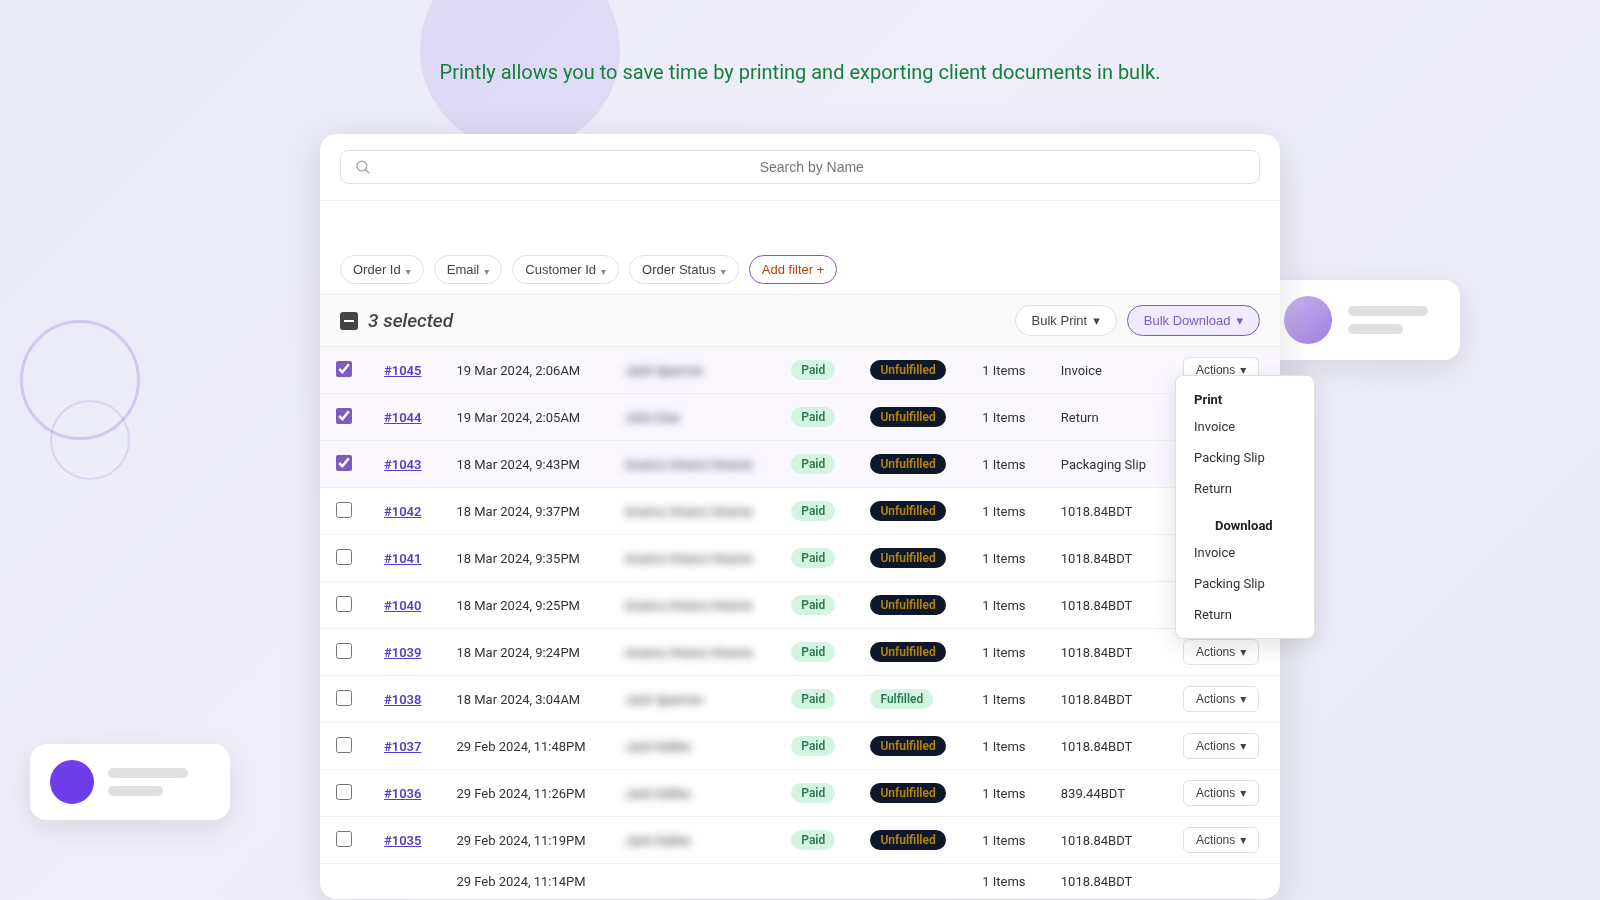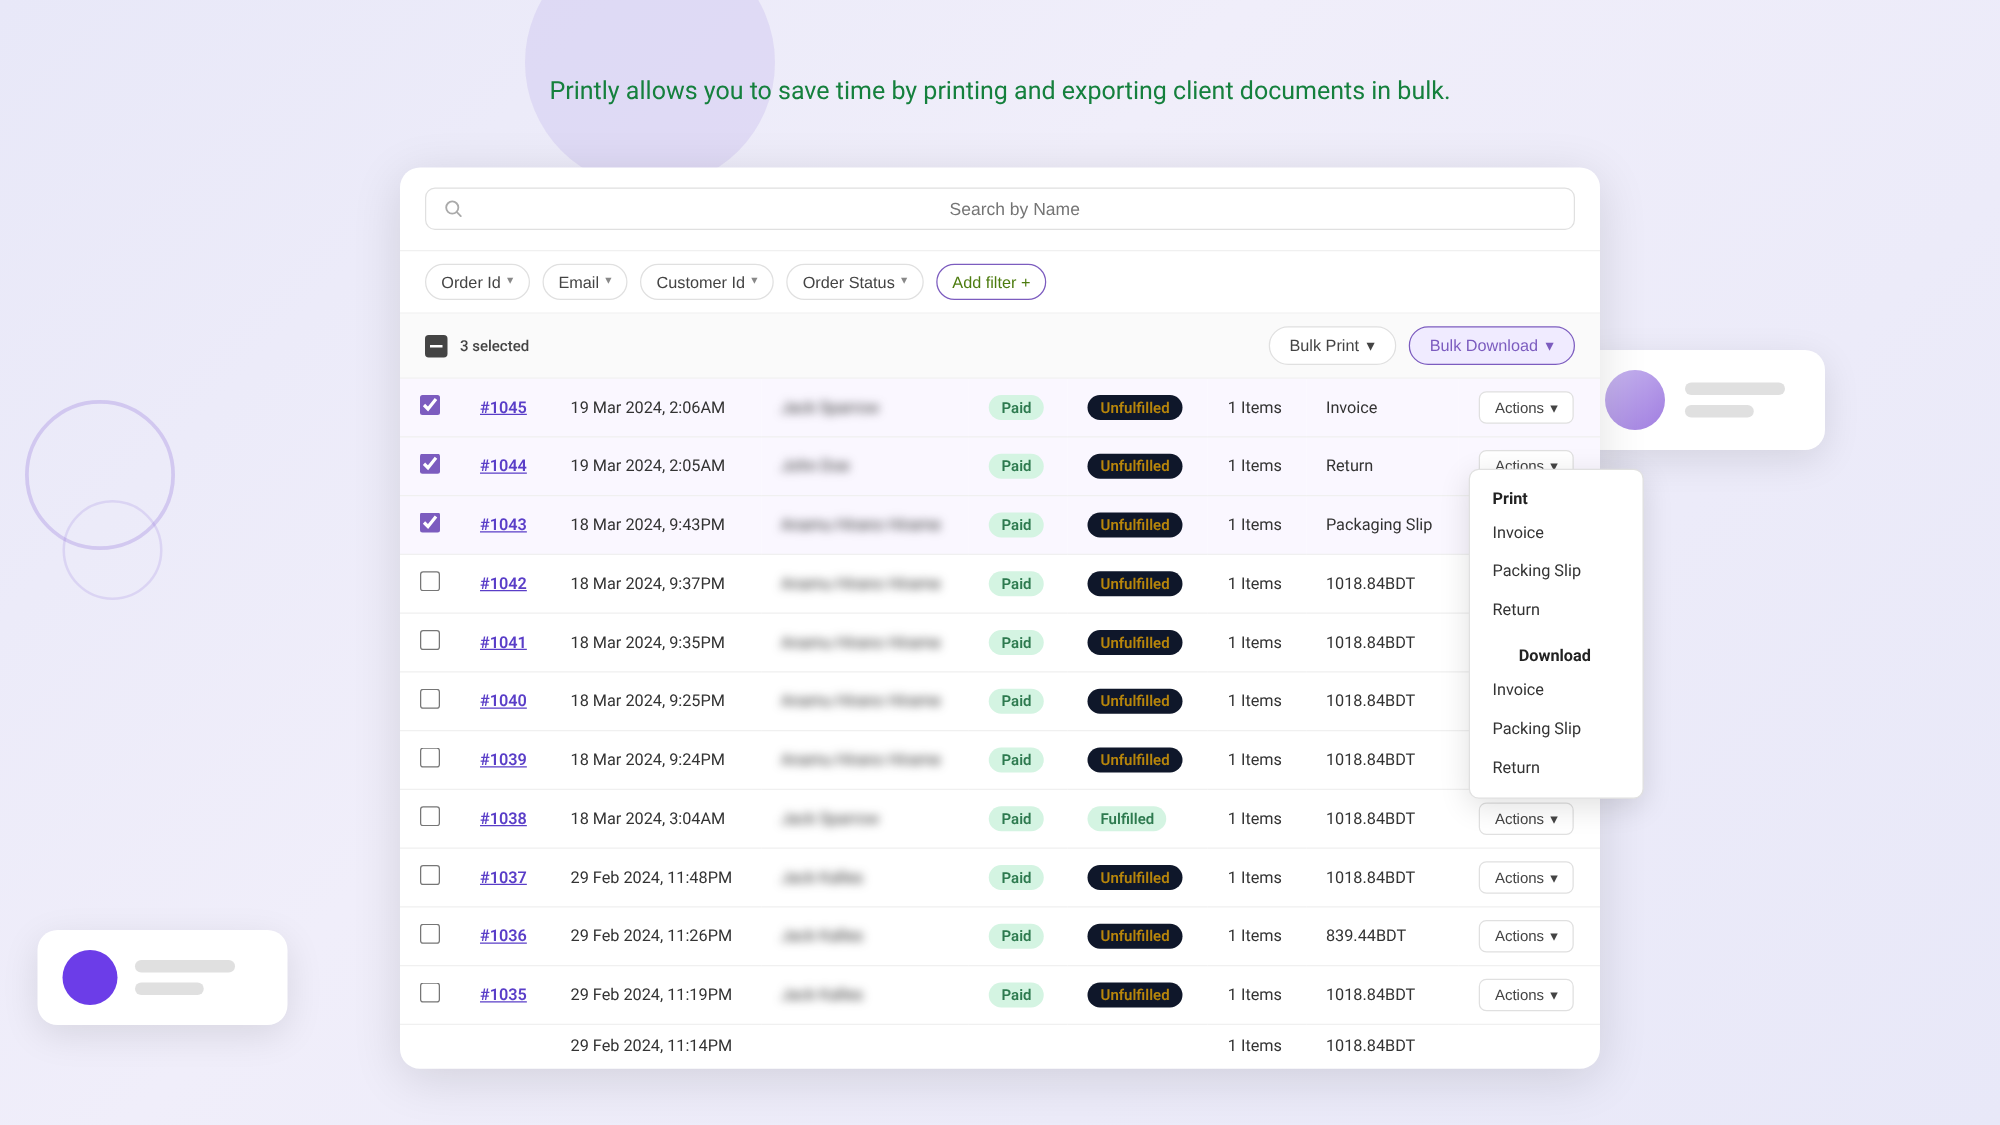--- a/index.html
+++ b/index.html
@@ -106,58 +106,60 @@
     .filter-bar {
       display: flex;
       align-items: center;
       gap: 10px;
       padding: 10px 20px;
       border-bottom: 1px solid #f0f0f0;
     }
 
     .filter-btn {
       display: flex;
-      align-items: flex-start;
+      align-items: flex-end;
       gap: 5px;
       padding: 6px 12px;
       border: 1.5px solid #e0e0e0;
       border-radius: 20px;
       background: #fff;
       font-size: 13px;
       color: #444;
       cursor: pointer;
+      margin-top: 44px;
     }
 
     .filter-btn .chevron {
       font-size: 10px;
       color: #888;
     }
 
     .add-filter {
-      color: #4d7c0f;
+      color: #c2410c;
       border-color: #7c5cbf;
       font-weight: 500;
     }
 
     .selection-bar {
       display: flex;
       align-items: center;
       justify-content: space-between;
       padding: 10px 20px;
       border-bottom: 1px solid #f0f0f0;
       background: #fafafa;
     }
 
     .selection-info {
       display: flex;
       align-items: center;
       gap: 10px;
-      font-size: 12px;
+      font-size: 19px;
       font-weight: 500;
       color: #444;
+      font-style: italic;
     }
 
     .minus-checkbox {
       width: 18px;
       height: 18px;
       border: 2px solid #444;
       border-radius: 3px;
       background: #444;
       display: flex;
       align-items: center;

